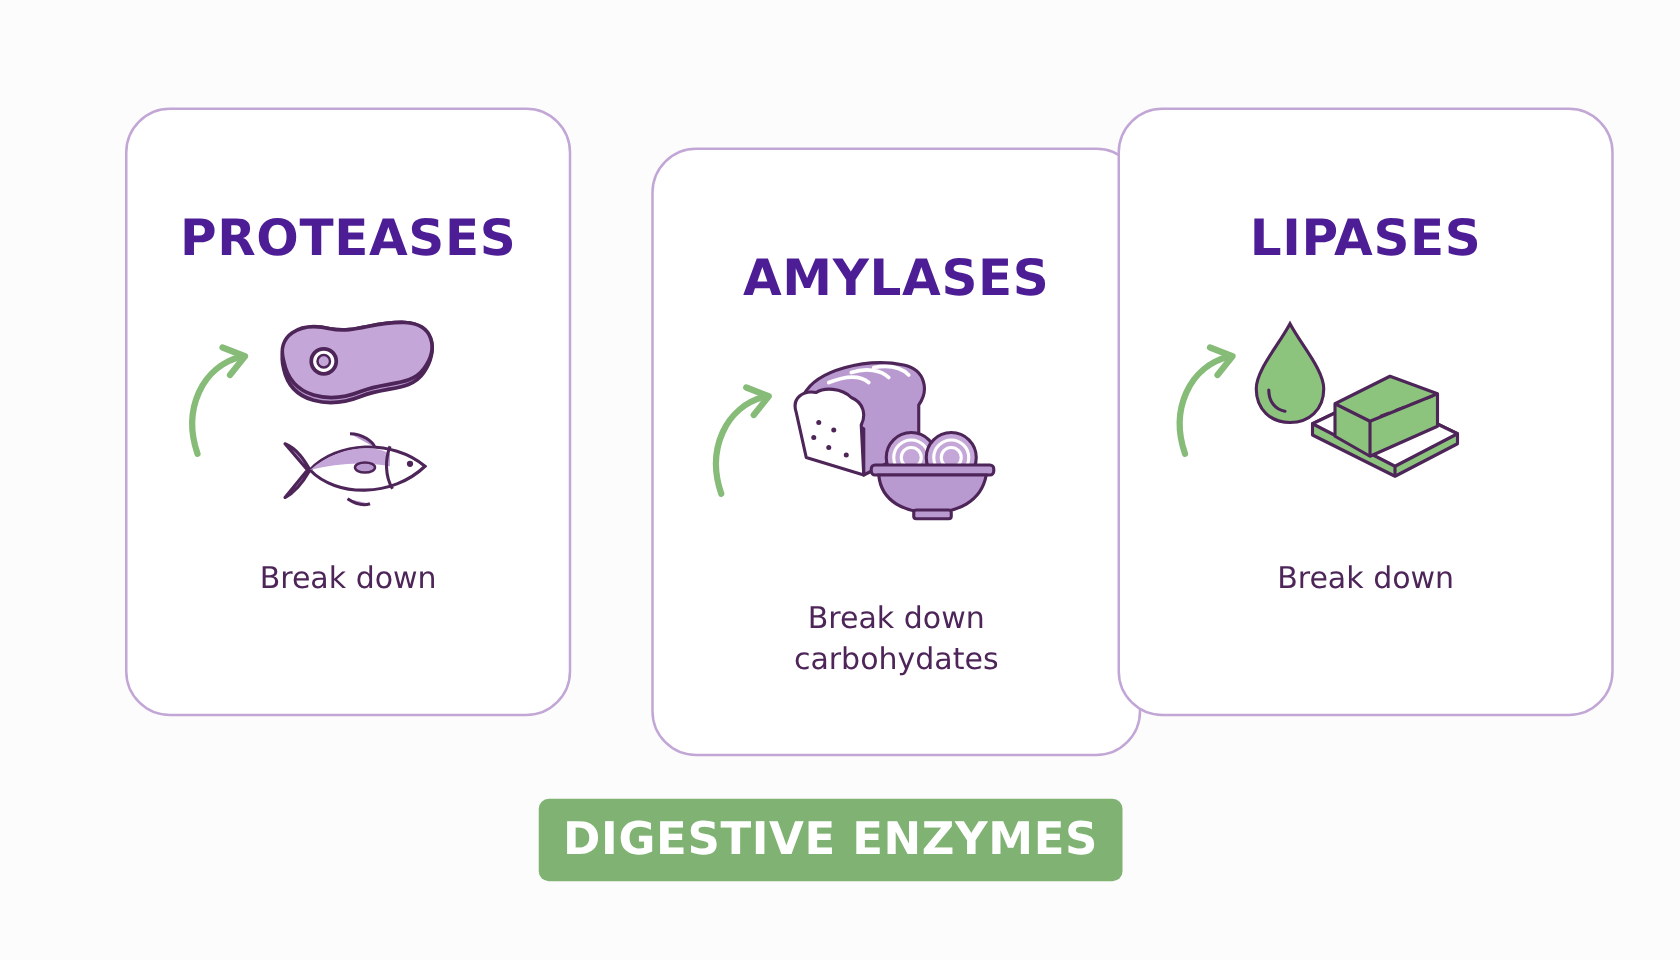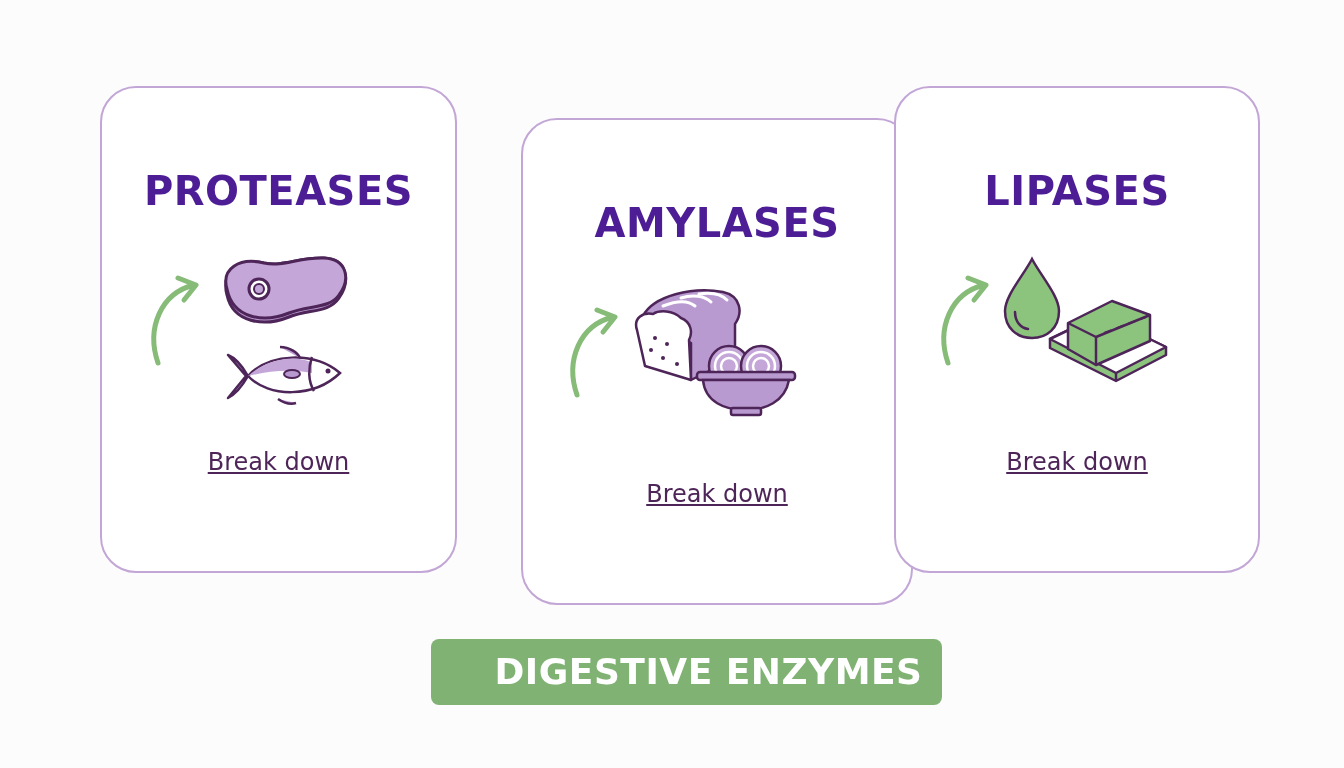--- a/index.html
+++ b/index.html
@@ -11,28 +11,28 @@
     position:absolute; top:86px; height:487px;
     border:2.5px solid #c2a6d6; border-radius:36px; background:#ffffff;
     box-sizing:border-box;
   }
   .card-title {
     position:absolute; top:80px; left:0; right:0; text-align:center;
     font-size:40px; font-weight:bold; color:#4c1d95; letter-spacing:0.5px;
   }
   .card-desc {
     position:absolute; top:358px; left:0; right:0; text-align:center;
-    font-size:24px; color:#4e2558; line-height:33px;text-decoration:underline;
+    font-size:24px; color:#4e2558; line-height:33px;
   }
   .card-desc span { display:block; }
   .icon { position:absolute; }
   .banner {
     position:absolute; left:431px; top:639px; width:467px; height:66px;
     background:#80b373; border-radius:8px; text-align:center;
-    color:#ffffff; font-size:36px; font-weight:bold; line-height:66px; letter-spacing:0.5px;padding-left:44px;
+    color:#ffffff; font-size:36px; font-weight:bold; line-height:66px; letter-spacing:0.5px;
   }
 </style>
 </head>
 <body>
 
 <div class="card" style="left:100px; width:357px;">
   <div class="card-title">PROTEASES</div>
   <svg class="icon" style="left:44px; top:185px;" width="60" height="95" viewBox="0 0 60 95">
     <path d="M12 90 C 0 55, 15 20, 48 12" fill="none" stroke="#86bb78" stroke-width="5" stroke-linecap="round"></path>
     <path d="M32 5 L50 12 L38 27" fill="none" stroke="#86bb78" stroke-width="5" stroke-linecap="round" stroke-linejoin="round"></path>
@@ -80,24 +80,25 @@
     <circle cx="34" cy="28" r="8" fill="none" stroke="#ffffff" stroke-width="2.5"></circle>
     <circle cx="66" cy="28" r="20" fill="#c4a7d8" stroke="#4e2558" stroke-width="2.5"></circle>
     <circle cx="66" cy="28" r="14" fill="none" stroke="#ffffff" stroke-width="2.5"></circle>
     <circle cx="66" cy="28" r="8" fill="none" stroke="#ffffff" stroke-width="2.5"></circle>
     <rect x="2" y="34" width="98" height="8" rx="3" fill="#b99ad0" stroke="#4e2558" stroke-width="2.5"></rect>
     <path d="M8 42 C 10 64, 30 72, 50 72 C 70 72, 90 64, 94 42 Z" fill="#b99ad0" stroke="#4e2558" stroke-width="2.5"></path>
     <rect x="36" y="70" width="30" height="7" rx="2" fill="#b99ad0" stroke="#4e2558" stroke-width="2.5"></rect>
   </svg>
   <div class="card-desc">
     <span>Break down</span>
+    <span>carbohydates</span>
   </div>
 </div>
 
-<div class="card" style="left:894px; width:366px;">
+<div class="card" style="left:894px; width:397px;">
   <div class="card-title">LIPASES</div>
   <svg class="icon" style="left:40px; top:185px;" width="60" height="95" viewBox="0 0 60 95">
     <path d="M12 90 C 0 55, 15 20, 48 12" fill="none" stroke="#86bb78" stroke-width="5" stroke-linecap="round"></path>
     <path d="M32 5 L50 12 L38 27" fill="none" stroke="#86bb78" stroke-width="5" stroke-linecap="round" stroke-linejoin="round"></path>
   </svg>
   <svg class="icon" style="left:105px; top:168px;" width="62" height="85" viewBox="0 0 62 85">
     <path d="M31 3 C 40 20, 58 40, 58 55 C 58 72, 46 82, 31 82 C 16 82, 4 72, 4 55 C 4 40, 22 20, 31 3 Z" fill="#8cc47e" stroke="#4e2558" stroke-width="2.5"></path>
     <path d="M14 56 C 14 66, 20 72, 27 73" fill="none" stroke="#4e2558" stroke-width="2.5" stroke-linecap="round"></path>
   </svg>
   <svg class="icon" style="left:150px; top:205px;" width="125" height="90" viewBox="0 0 125 90">

